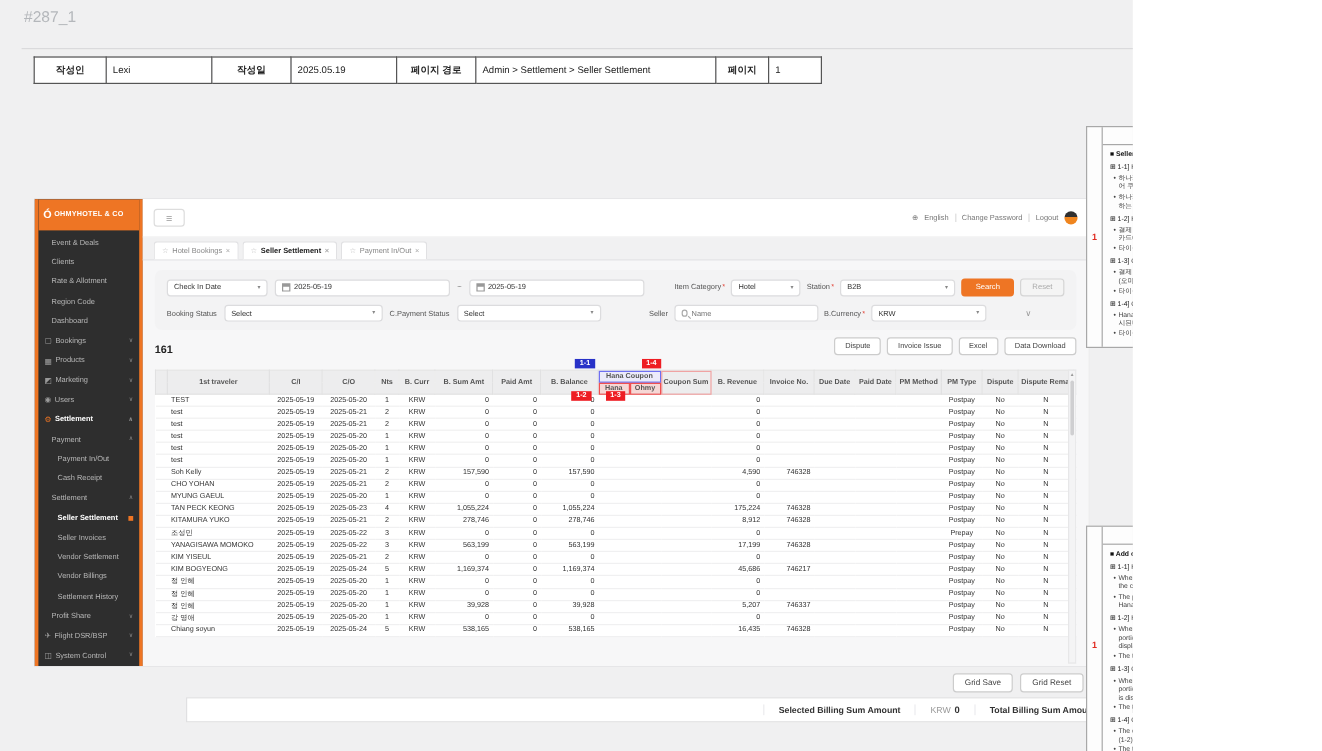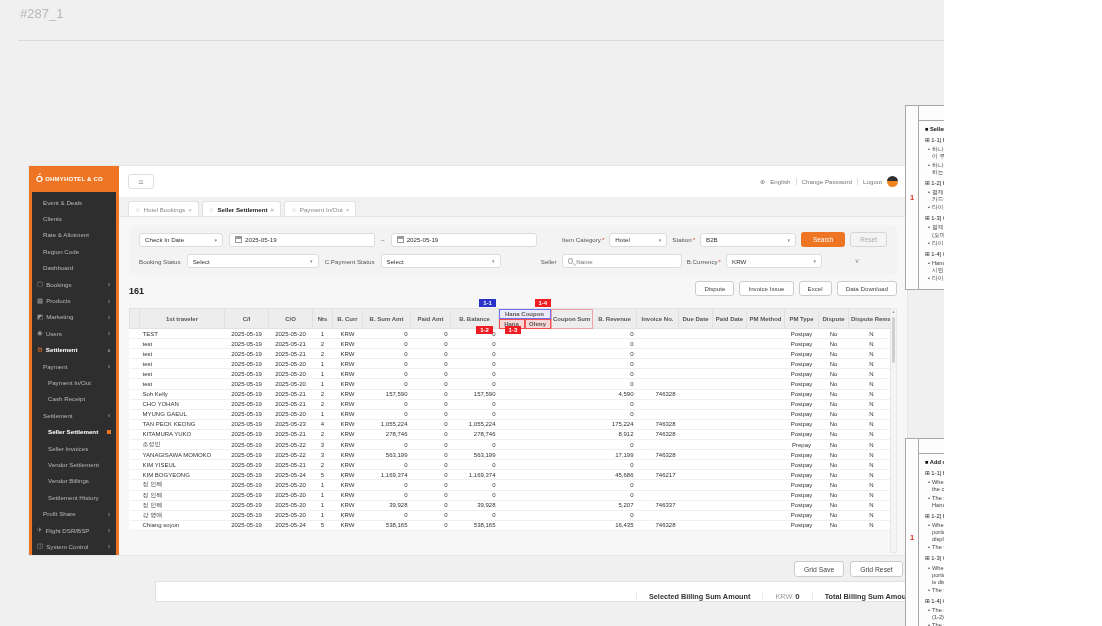--- a/index.html
+++ b/index.html
@@ -96,21 +96,21 @@
   .bdg13{left:48.9%;top:27px;}
   .vscroll{position:absolute;right:0;top:9px;bottom:2px;width:7px;background:#f4f4f5;border:1px solid #e7e7e8;}
   .vscroll .up{position:absolute;top:0;left:0;right:0;text-align:center;font-size:4px;color:#999;}
   .vscroll .thumb{position:absolute;top:8px;left:1px;right:1px;height:46px;background:#cfcfd1;border-radius:2px;}
 
   .grid-btns{position:absolute;left:794px;top:561px;display:flex;gap:6px;}
   .gbtn{height:16px;background:#fff;border:1px solid #ccc;border-radius:3px;font-size:6.8px;color:#444;
         padding:0 9px;font-family:inherit;}
 
   .billing-bar{position:absolute;left:155px;top:581px;width:855px;height:21px;background:#fff;
-               border:1px solid #e0e0e2;display:flex;align-items:flex-end;justify-content:flex-end;font-size:7.3px;color:#333;}
+               border:1px solid #e0e0e2;display:flex;align-items:center;justify-content:flex-end;font-size:7.3px;color:#333;}
   .bseg{display:flex;align-items:center;padding:0 12px;border-left:1px solid #ececee;white-space:nowrap;}
   .bseg.blabel{font-weight:bold;}
   .bseg .cur{color:#999;margin-right:3px;}
   .bseg b{font-size:7.8px;}
 
   .desc{position:absolute;left:905px;width:193px;background:#fdfdfd;border:1px solid #a8a8a8;display:flex;}
   .desc-kr{top:105px;}
   .desc-eng{top:438px;}
   .desc-marker{width:13px;border-right:1px solid #a8a8a8;display:flex;align-items:center;justify-content:center;
                color:#e02b20;font-size:7.5px;font-weight:bold;}
@@ -135,20 +135,30 @@
         <col style="width: 60px;">
         <col style="width: 88px;">
         <col style="width: 66px;">
         <col style="width: 88px;">
         <col style="width: 66px;">
         <col style="width: 200px;">
         <col style="width: 44px;">
         <col style="width: 44px;">
       </colgroup>
     <tbody>
+        <tr>
+          <td class="lbl">작성인</td>
+          <td class="val">Lexi</td>
+          <td class="lbl">작성일</td>
+          <td class="val">2025.05.19</td>
+          <td class="lbl">페이지 경로</td>
+          <td class="val">Admin &gt; Settlement &gt; Seller Settlement</td>
+          <td class="lbl">페이지</td>
+          <td class="val">1</td>
+        </tr>
       </tbody>
   </table>
 
   <div class="app">
     <div class="sidebar">
       <div class="logo">
         <span class="logo-ic">Ó</span>
         <span>OHMYHOTEL &amp; CO</span>
       </div>
       <div class="nav">

